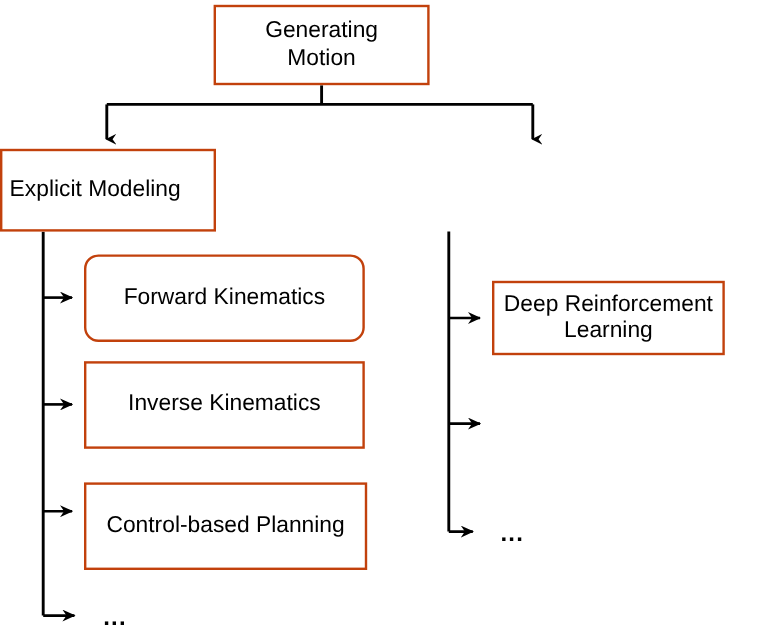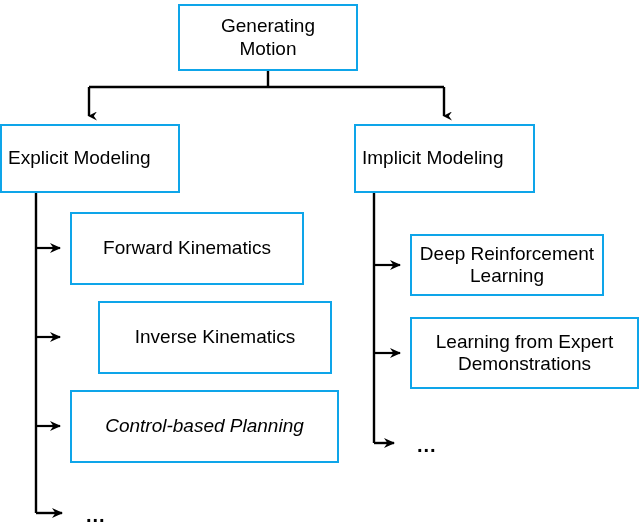--- a/index.html
+++ b/index.html
@@ -23,21 +23,21 @@
   #edges {
     position: absolute;
     left: 0;
     top: 0;
     width: 640px;
     height: 524px;
   }
   .node {
     position: absolute;
     box-sizing: border-box;
-    border: 2px solid #0ea5e9;
+    border: 2px solid #c2410c;
     background: #ffffff;
     display: flex;
     align-items: center;
     justify-content: center;
     text-align: center;
     line-height: 1.18;
     font-size: 19px;
     color: #000000;
     padding: 2px 6px;
     white-space: pre-line;
@@ -51,23 +51,23 @@
     font-size: 20px;
     font-weight: 700;
     letter-spacing: 1px;
     line-height: 1;
     color: #000000;
   }
   
   #node-root       { left: 178px; top: 4px;   width: 180px; height: 67px; }
   #node-explicit   { left: 0px;   top: 124px; width: 180px; height: 69px; }
   #node-implicit   { left: 354px; top: 124px; width: 181px; height: 69px; }
-  #node-forward    { left: 70px;  top: 212px; width: 234px; height: 73px; }
-  #node-inverse    { left: 70px;  top: 301px; width: 234px; height: 73px; margin-left: 28px; }
-  #node-control    { left: 70px;  top: 390px; width: 269px; height: 73px; font-style: italic; }
+  #node-forward    { left: 70px;  top: 212px; width: 234px; height: 73px; border-radius: 12px; }
+  #node-inverse    { left: 70px;  top: 301px; width: 234px; height: 73px; }
+  #node-control    { left: 70px;  top: 402px; width: 236px; height: 73px; }
   #node-drl        { left: 410px; top: 234px; width: 194px; height: 62px; }
   #node-lfd        { left: 410px; top: 317px; width: 229px; height: 72px; }
   #ellipsis-left   { left: 86px;  top: 505px; }
   #ellipsis-right  { left: 417px; top: 435px; }
 </style>
 </head>
 <body>
 
 <div id="diagram">
 
@@ -99,31 +99,28 @@
     <path d="M374,265 L400,265" stroke="#000000" stroke-width="2.2" fill="none" marker-end="url(#arrow-right)"></path>
     <path d="M374,353 L400,353" stroke="#000000" stroke-width="2.2" fill="none" marker-end="url(#arrow-right)"></path>
     <path d="M374,443 L394,443" stroke="#000000" stroke-width="2.4" fill="none" marker-end="url(#arrow-right)"></path>
   </svg>
 
   <div class="node" id="node-root">Generating
 Motion</div>
 
   <div class="node left-align" id="node-explicit">Explicit Modeling</div>
 
-  <div class="node left-align" id="node-implicit">Implicit Modeling</div>
 
   <div class="node" id="node-forward">Forward Kinematics</div>
 
   <div class="node" id="node-inverse">Inverse Kinematics</div>
 
   <div class="node" id="node-control">Control-based Planning</div>
 
   <div class="node" id="node-drl">Deep Reinforcement
 Learning</div>
 
-  <div class="node" id="node-lfd">Learning from Expert
-Demonstrations</div>
 
   <div class="ellipsis" id="ellipsis-left">...</div>
 
   <div class="ellipsis" id="ellipsis-right">...</div>
 
 </div>
 
 </body></html>

